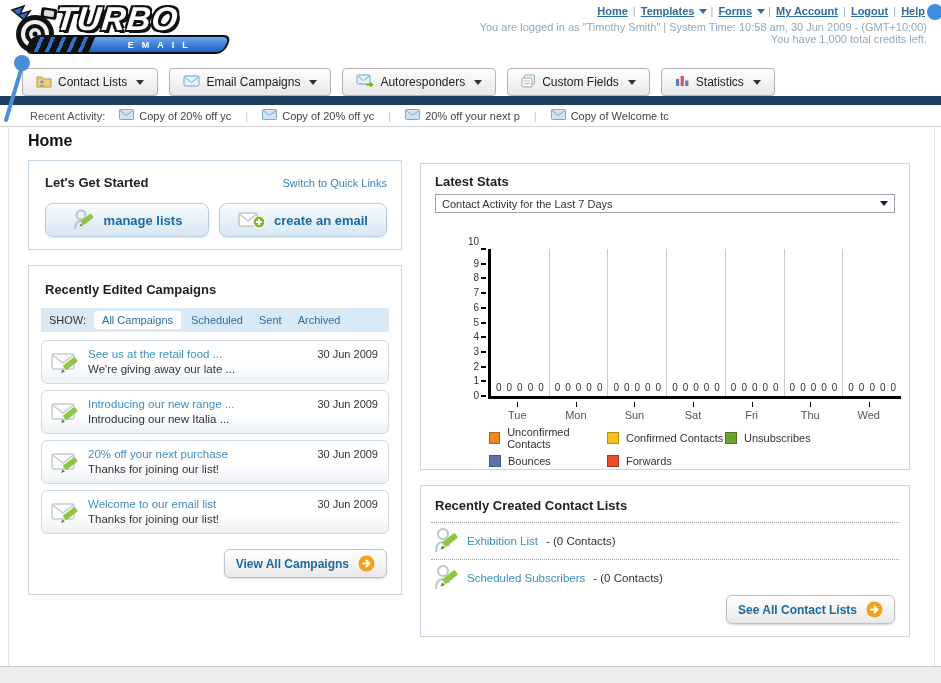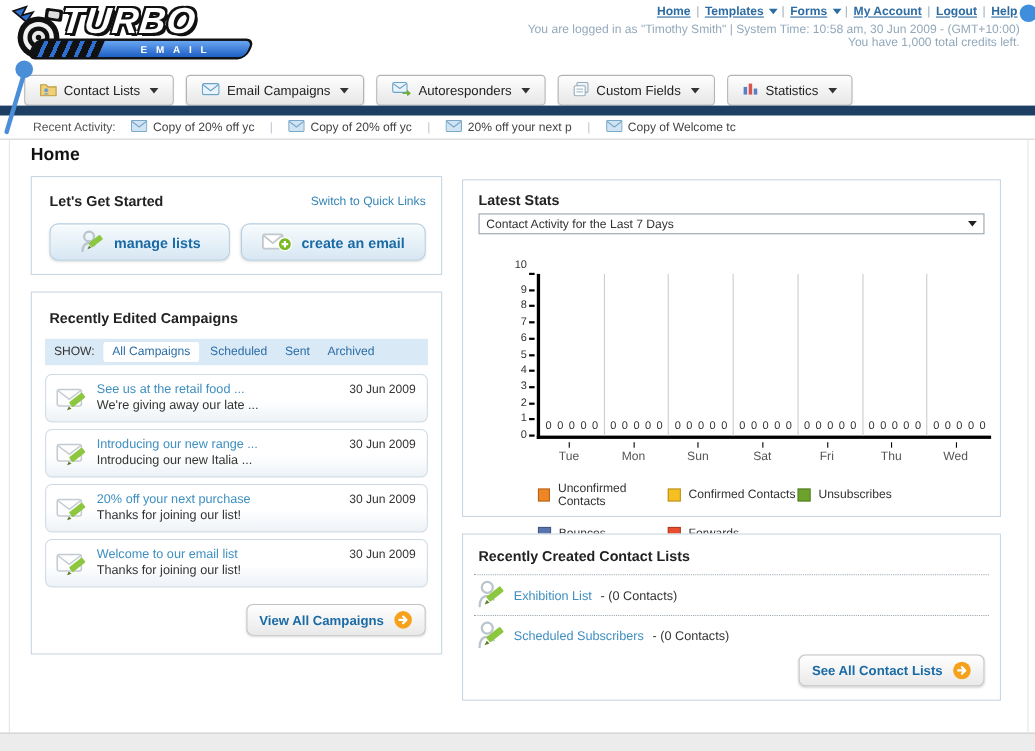--- a/index.html
+++ b/index.html
@@ -92,21 +92,21 @@
   .chart-plot{position:absolute;left:67px;top:85px;width:410px;height:147px;border-left:3px solid #000;border-bottom:3px solid #000;display:flex;}
   .chart-group{flex:1;position:relative;border-right:1px solid #ccc;}
   .chart-group:last-child{border-right:none;}
   .zeros{position:absolute;left:0;right:0;bottom:3px;display:flex;justify-content:space-evenly;font-size:10px;color:#333;}
   .ytick-label{position:absolute;width:22px;text-align:right;font-size:10px;color:#333;}
   .ytick-dash{position:absolute;width:5px;height:2px;background:#000;}
   .day-row{position:absolute;left:67px;top:238px;width:410px;display:flex;}
   .day-cell{flex:1;text-align:center;font-size:11px;color:#555;position:relative;padding-top:7px;}
   .day-cell .xtick{position:absolute;top:0;left:50%;width:1px;height:5px;background:#000;}
   .legend{position:absolute;left:68px;top:262px;display:grid;grid-template-columns:118px 118px 150px;row-gap:5px;}
-  .legend-item{display:flex;align-items:center;gap:7px;font-size:11px;color:#333;margin-top:12px;}
+  .legend-item{display:flex;align-items:center;gap:7px;font-size:11px;color:#333;}
   .legend-swatch{width:12px;height:12px;border:1px solid rgba(0,0,0,.25);box-sizing:border-box;}
   
   .lists-panel{left:420px;top:485px;width:490px;height:152px;}
   .lists-title{position:absolute;left:14px;top:12px;}
   .dotted{position:absolute;left:10px;width:468px;border-top:1px dotted #9aa6ae;}
   .list-item{position:absolute;left:12px;display:flex;align-items:center;gap:8px;font-size:11.5px;color:#333;}
   .list-item .lname{color:#3f8fc0;cursor:pointer;}
   .lists-seeall{right:14px;bottom:12px;}
   
   .pin-svg{position:absolute;left:0;top:50px;pointer-events:none;}

